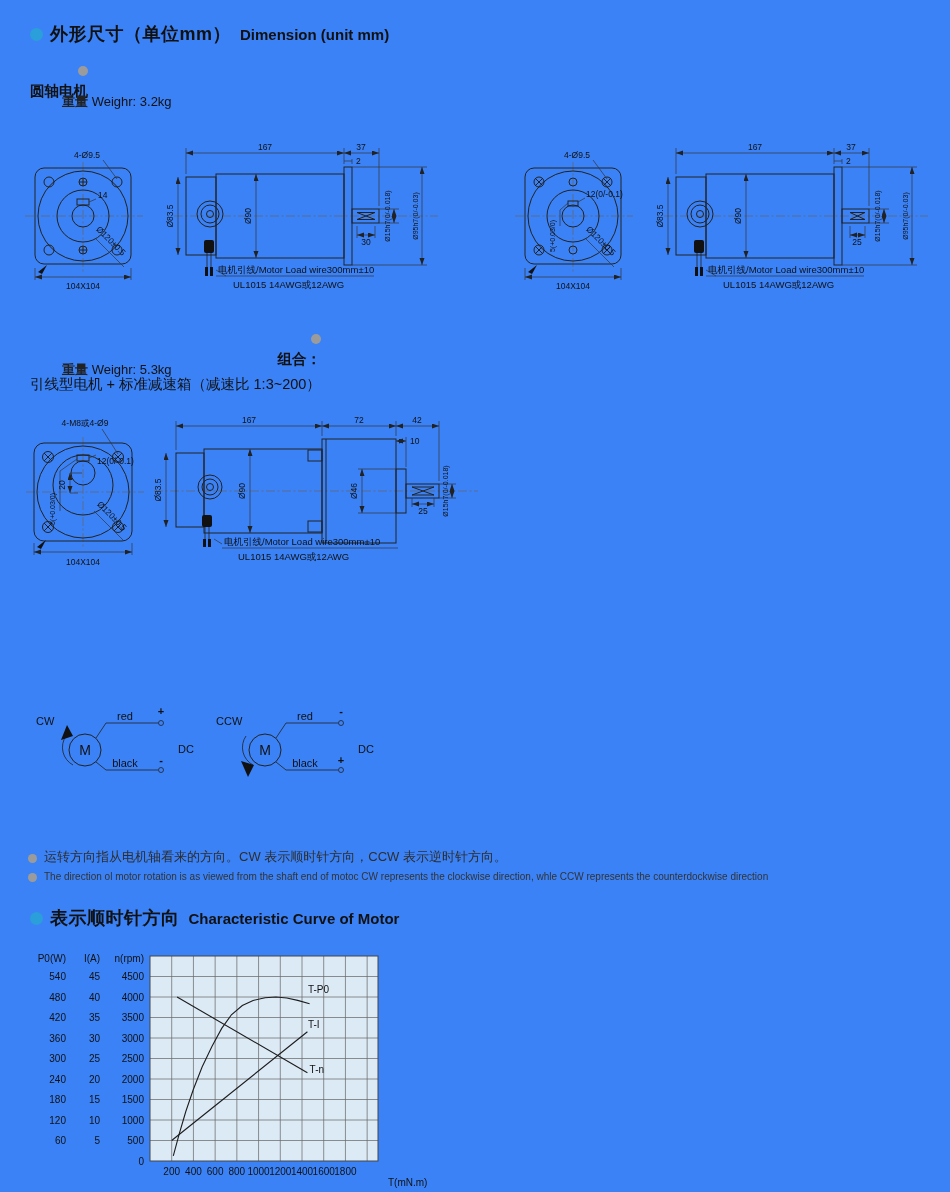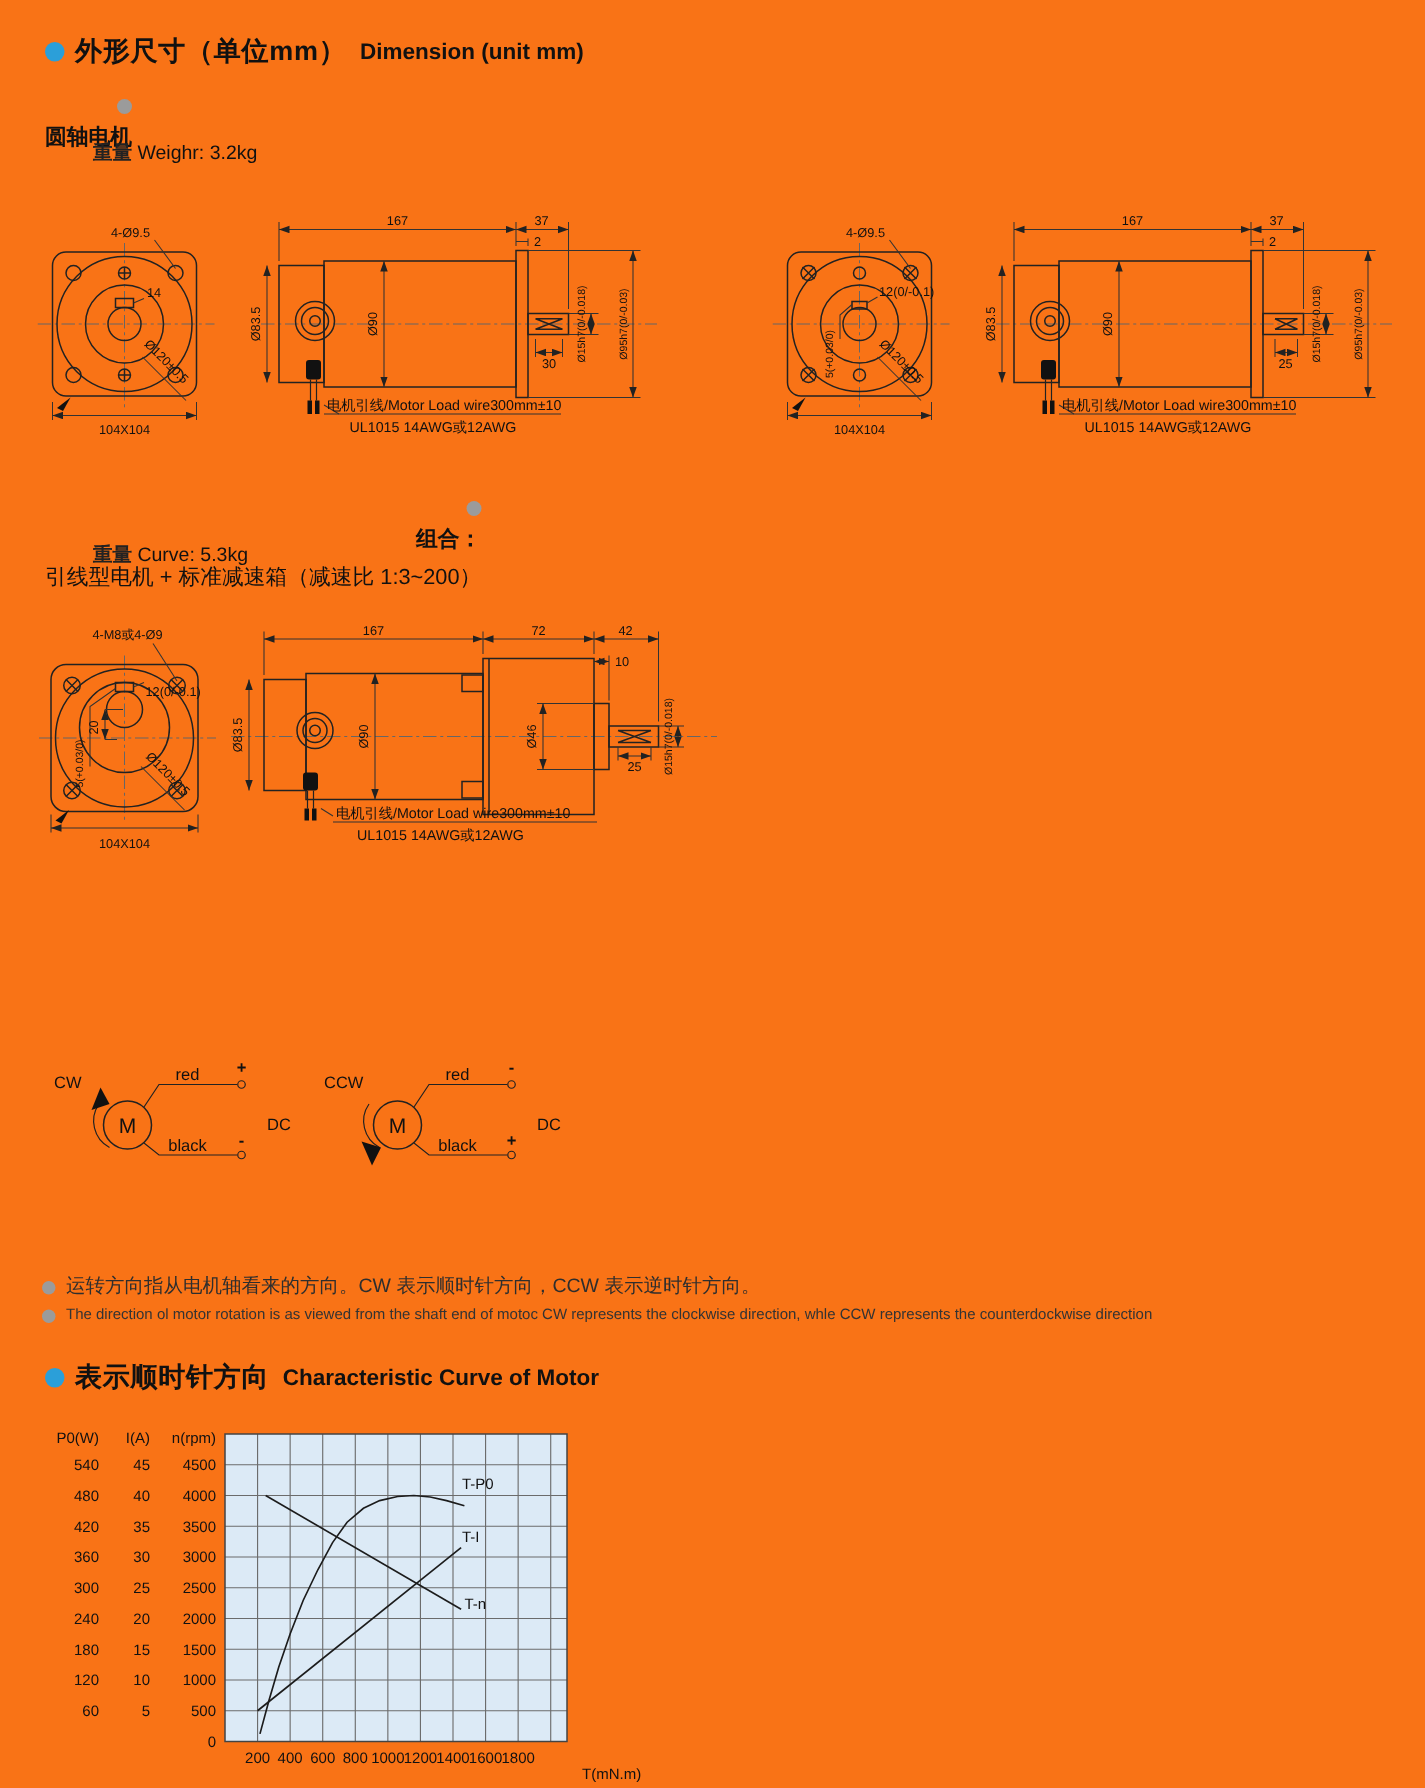--- a/index.html
+++ b/index.html
@@ -1,16 +1,16 @@
 <!DOCTYPE html>
 <html><head>
 <meta charset="utf-8">
 <style>
   html,body{margin:0;padding:0;background:#fff;}
-  #page{position:relative;width:950px;height:1192px;background:#f97316;overflow:hidden;
+  #page{position:relative;width:950px;height:1192px;background:#3b82f6;overflow:hidden;
         font-family:"Liberation Sans","DejaVu Sans",sans-serif;color:#111;}
   .abs{position:absolute;}
   .sec-h{display:flex;align-items:center;gap:7px;font-weight:bold;}
   .sec-h .zh{font-size:18px;letter-spacing:.5px;}
   .sec-h .en{font-size:15px;margin-left:2px;}
   .bullet-blue{width:13px;height:13px;border-radius:50%;background:#2b9fd9;flex:0 0 auto;}
   .bullet-gray{width:10px;height:10px;border-radius:50%;background:#9b9b9b;flex:0 0 auto;}
   .bullet-note{width:9px;height:9px;border-radius:50%;background:#9b9b9b;flex:0 0 auto;margin-top:3px;}
   .sub-h{display:flex;align-items:flex-end;gap:6px;font-size:14.5px;flex-direction:column;}
   .sub-h .b{font-weight:bold;}
@@ -252,21 +252,21 @@
     <text class="wtxt" x="85" y="148">UL1015 14AWG或12AWG</text>
   </svg>
 
   <div class="abs sub-h" style="left:30px;top:334px">
     <span class="bullet-gray"></span>
     <span class="b">组合：</span>
     <span>引线型电机 + 标准减速箱（减速比 1:3~200）</span>
   </div>
   <div class="abs weight" style="left:30px;top:361px">
     <span class="wl">重量</span>
-    <span>Curve: 5.3kg</span>
+    <span>Weighr: 5.3kg</span>
   </div>
 
   <svg class="abs" style="left:22px;top:415px" width="130" height="165" viewBox="0 0 130 165">
     <defs>
       <marker id="m3e" markerWidth="9" markerHeight="6" refX="7" refY="2.5" orient="auto" markerUnits="userSpaceOnUse">
           <path d="M0,0 L7,2.5 L0,5 z" fill="#222"></path>
         </marker>
       <marker id="m3s" markerWidth="9" markerHeight="6" refX="7" refY="2.5" orient="auto-start-reverse" markerUnits="userSpaceOnUse">
           <path d="M0,0 L7,2.5 L0,5 z" fill="#222"></path>
         </marker>

